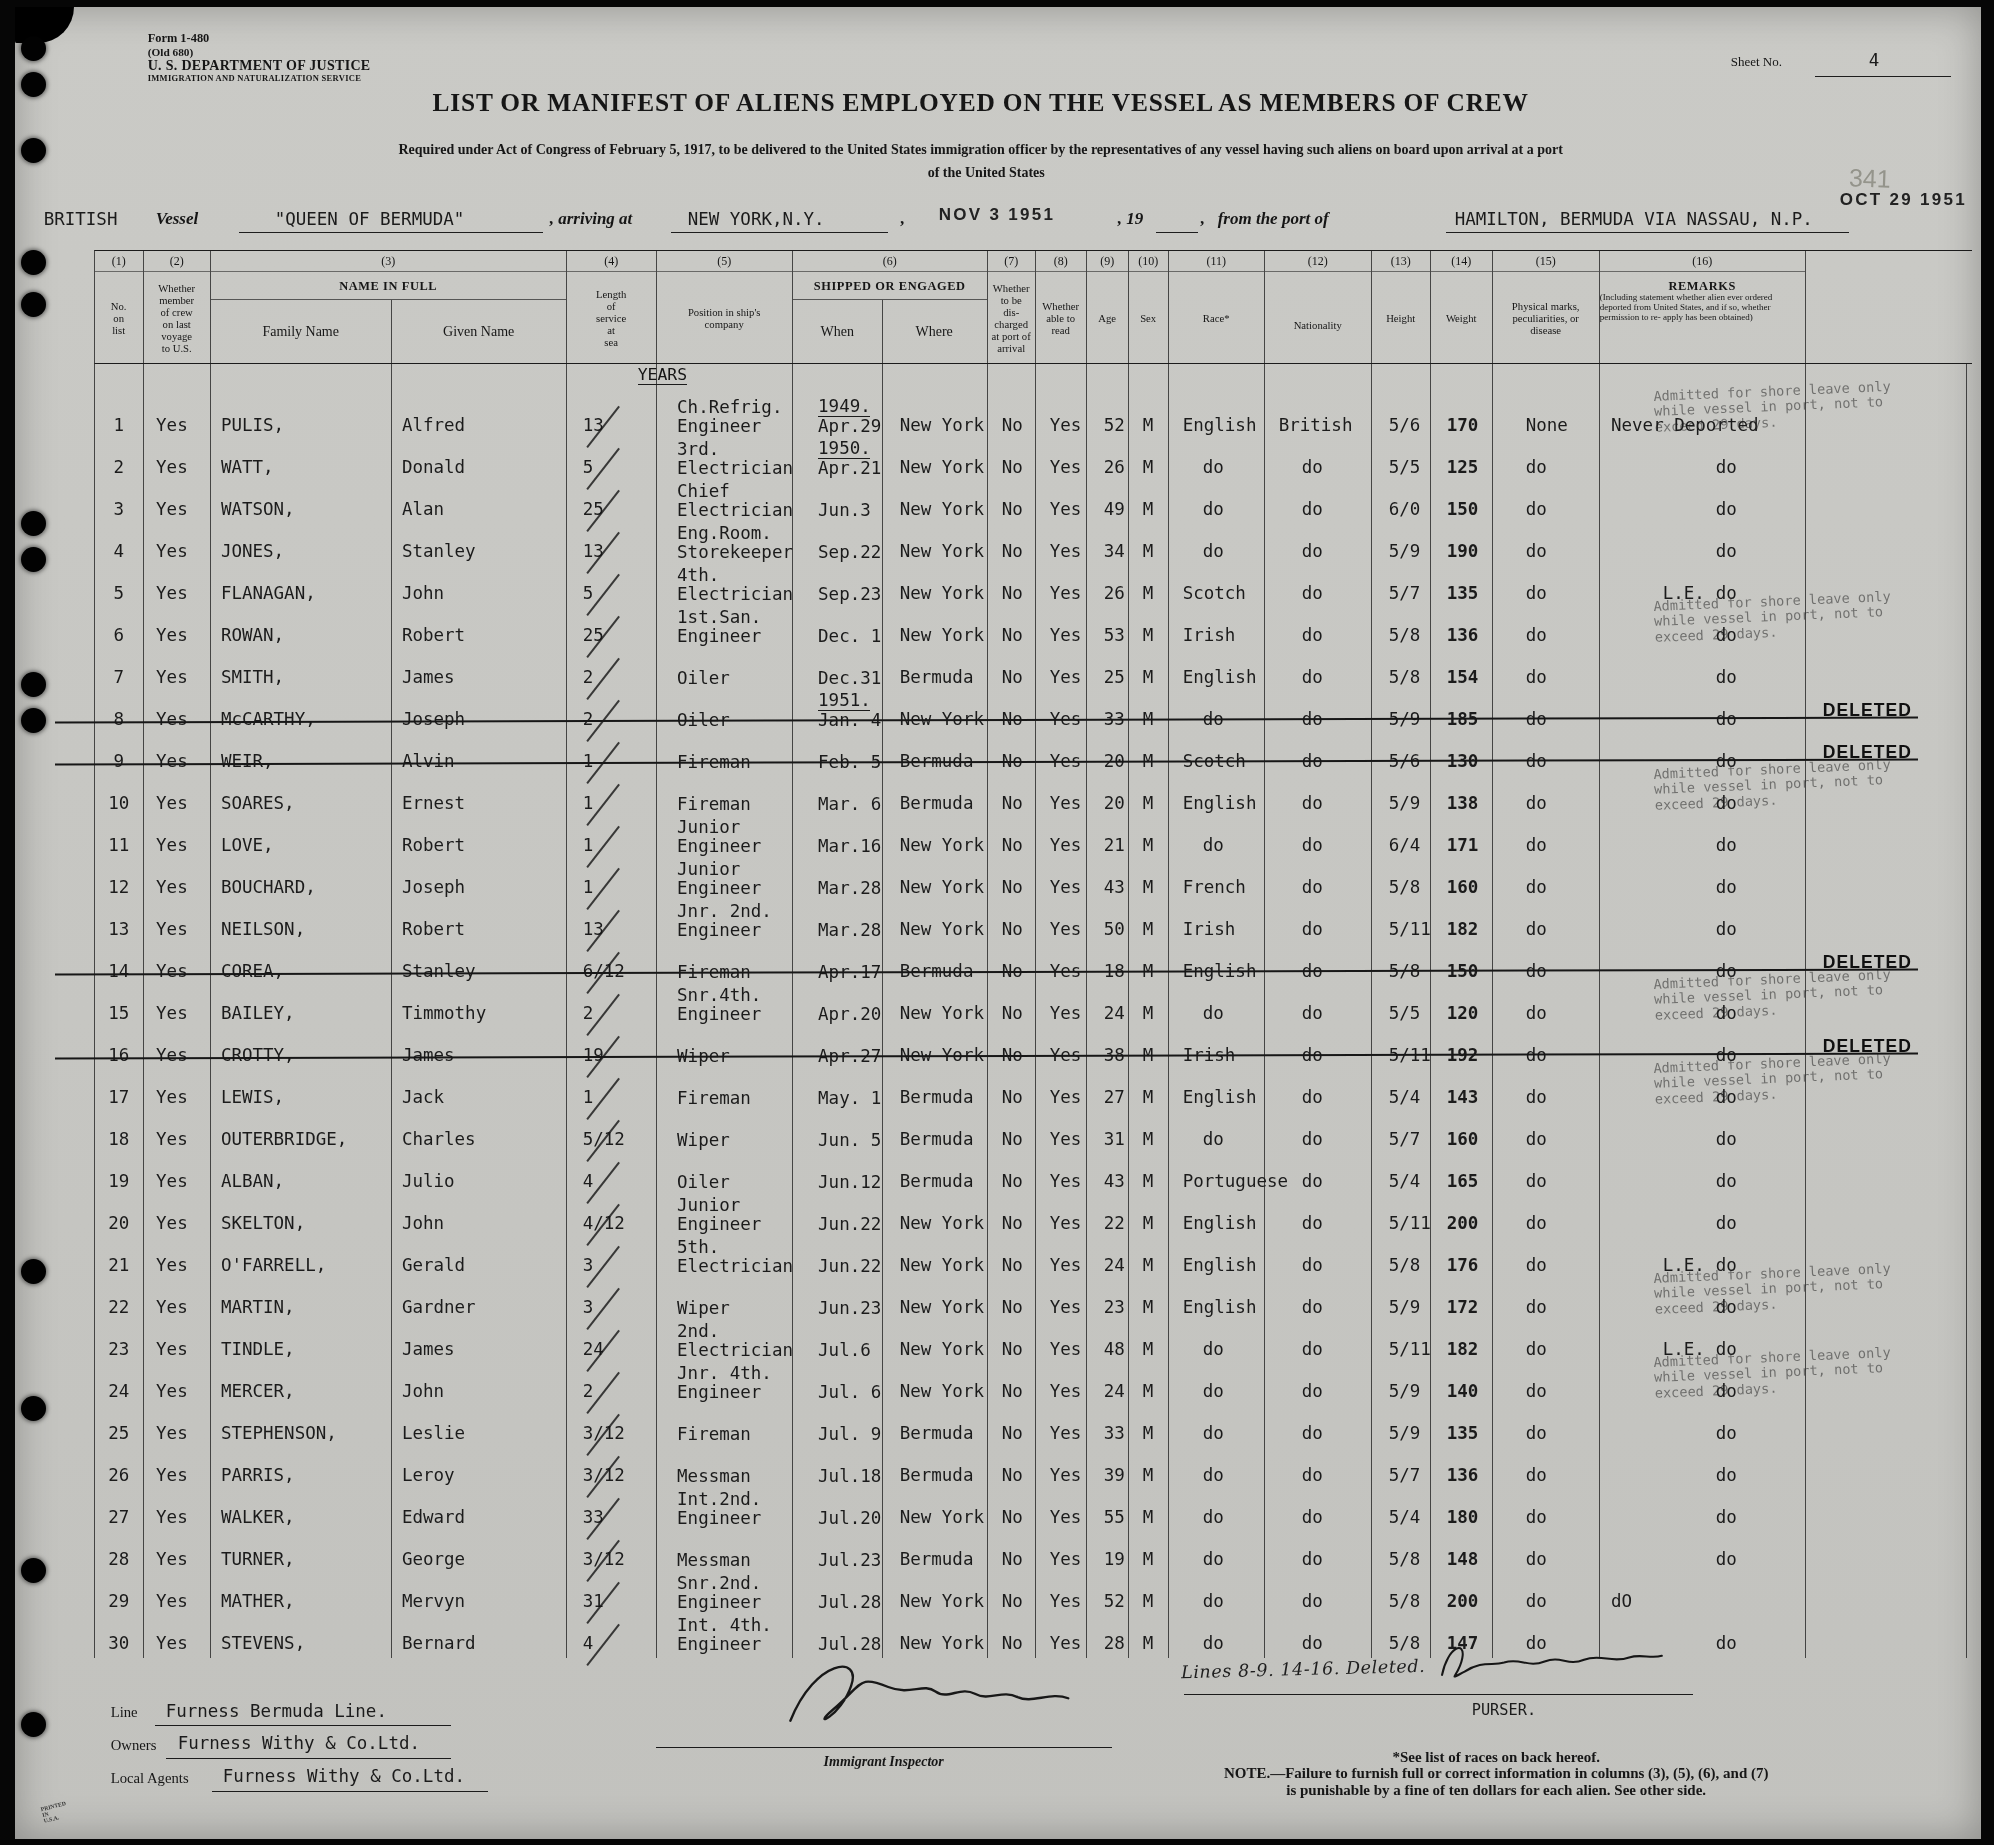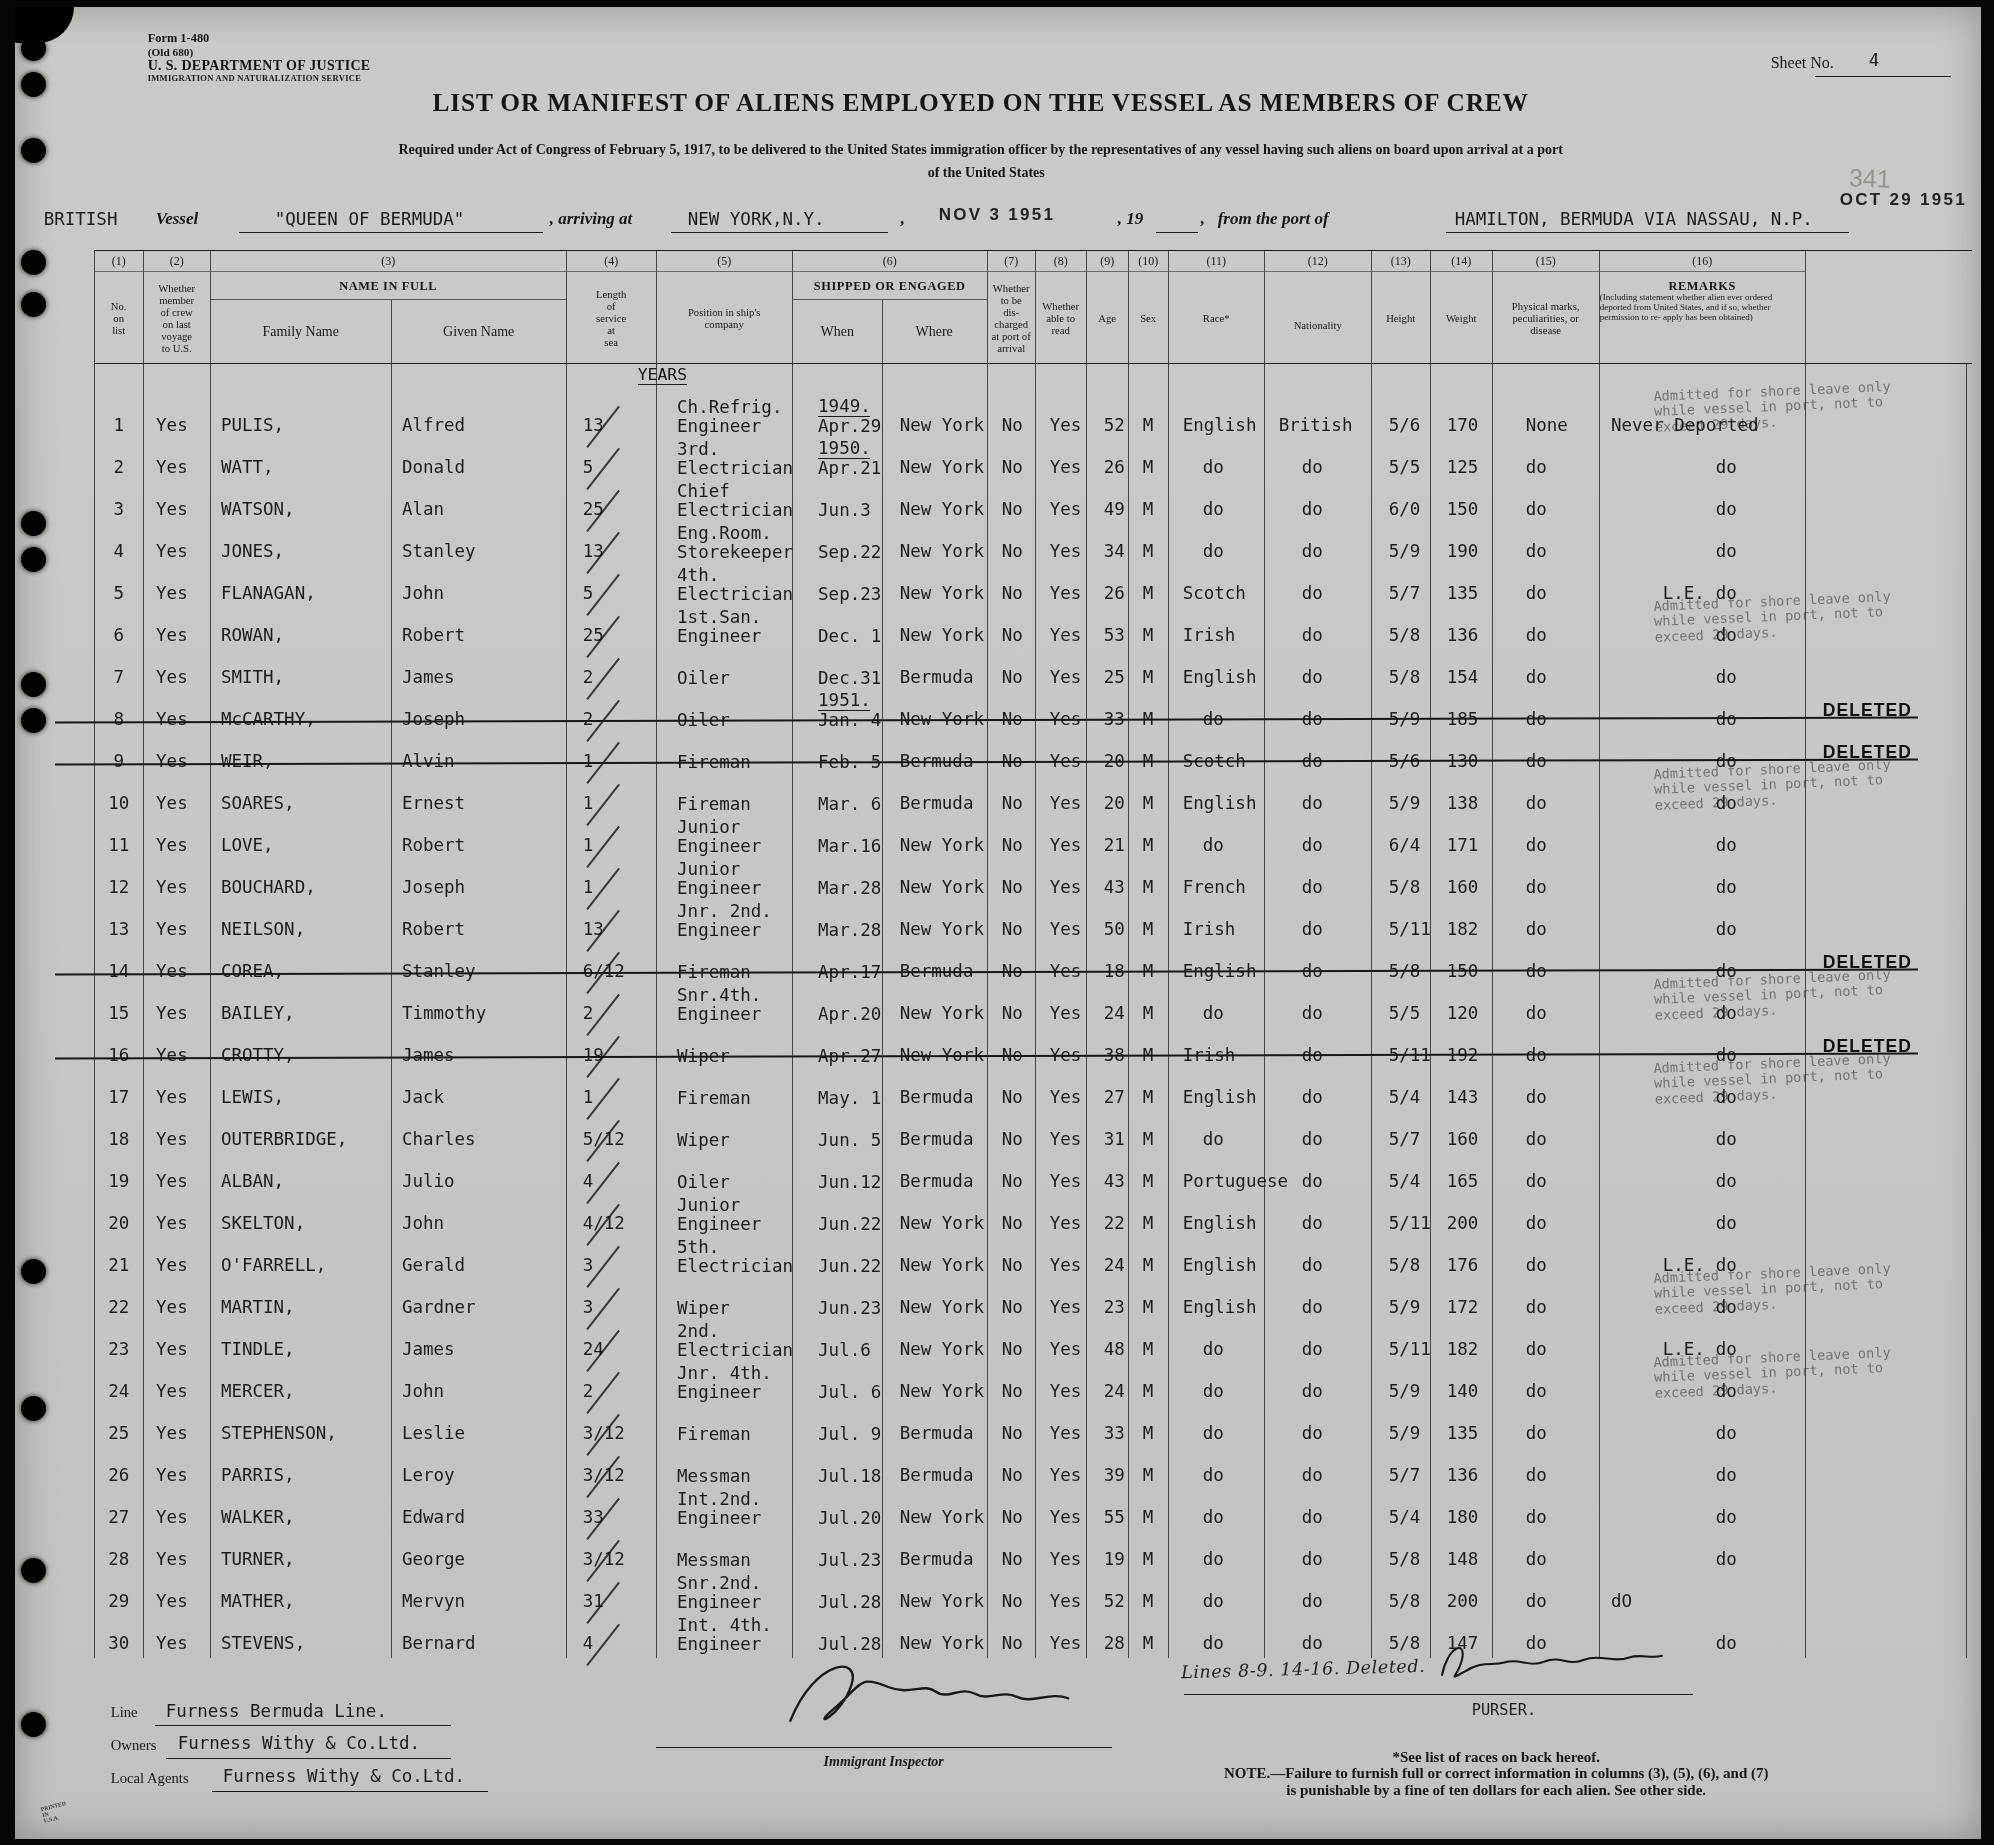--- a/index.html
+++ b/index.html
@@ -15,21 +15,21 @@
   .print{font-family:"Liberation Serif",serif;}
   .it{font-family:"Liberation Serif",serif;font-style:italic;font-weight:bold;font-size:17px;white-space:nowrap;}
   .stamp-date{font-family:"Liberation Sans",sans-serif;font-weight:bold;font-size:17px;
               letter-spacing:2.3px;color:#222;white-space:nowrap;}
   
   .form-id{position:absolute;left:133px;top:25px;line-height:1.12;}
   .form-id .f1{font-weight:bold;font-size:12.4px;}
   .form-id .f2{font-weight:bold;font-size:11.3px;}
   .form-id .f3{font-weight:bold;font-size:14px;letter-spacing:0.3px;}
   .form-id .f4{font-weight:bold;font-size:8.5px;letter-spacing:0.3px;}
-  .sheetno-label{position:absolute;left:1756px;top:47px;font-size:16px;}
+  .sheetno-label{position:absolute;left:1716px;top:47px;font-size:13px;}
   .sheetno-value{position:absolute;left:1854px;top:43px;}
   .sheetno-line{position:absolute;left:1800px;top:69px;width:136px;height:1.4px;background:#1d1d1d;}
   .title{position:absolute;left:0;right:34px;top:81px;margin:0;text-align:center;
          font-weight:bold;font-size:25.4px;letter-spacing:0.8px;}
   .subtitle{position:absolute;left:68px;right:102px;top:135px;margin:0;text-align:center;font-weight:bold;font-size:14px;}
   .subtitle2{position:absolute;left:11px;right:34px;top:158px;margin:0;text-align:center;font-weight:bold;font-size:14px;}
   .pencil{position:absolute;left:1834px;top:157px;font-family:"Liberation Sans",sans-serif;
           font-size:25px;color:#8b8b81;transform:rotate(2deg);opacity:.85;}
   .vline{position:absolute;left:0;top:197px;height:25px;width:100%;}
   .vline > span{position:absolute;bottom:0;}
@@ -54,21 +54,21 @@
   .c16{width:206px;}.c17{width:161px;}
   .c3a{width:181px;border-right:1.1px solid rgba(25,25,25,.75);} .c3b{width:174px;}
   .c6a{width:90px;border-right:1.1px solid rgba(25,25,25,.75);} .c6b{width:103px;}
   .trow{display:flex;height:42px;position:relative;border-left:1.1px solid rgba(25,25,25,.75);}
   .trow.prestrip{height:34px;}
   .cell{box-sizing:border-box;border-right:1.1px solid rgba(25,25,25,.75);display:flex;flex-direction:column;
         justify-content:flex-end;padding:0 0 4.5px 0;position:relative;}
   .b1{width:49px;}  .b2{width:67px;} .b3a{width:181px;} .b3b{width:175px;} .b4{width:90px;}
   .b5{width:136px;} .b6a{width:90px;} .b6b{width:105px;} .b7{width:48px;} .b8{width:51px;}
   .b9{width:42px;}  .b10{width:40px;} .b11{width:96px;} .b12{width:107px;} .b13{width:59px;}
-  .b14{width:62px;}.b15{width:107px;}.b16{width:206px;} .b17{width:161px;}
+  .b14{width:62px;font-weight:bold;}.b15{width:107px;}.b16{width:206px;} .b17{width:161px;}
   .ctr{align-items:center;}
   .p18{padding-left:10.2px;}.p22{padding-left:12.4px;}.p25{padding-left:14px;}.p28{padding-left:16px;}
   .p30{padding-left:17px;}.p36{padding-left:20.4px;}.p45{padding-left:25.4px;}.p58{padding-left:33px;}
   .p60{padding-left:34px;}.p65{padding-left:37px;}
   .l1,.l2{line-height:18.7px;}
   .yr{line-height:18.7px;width:52px;border-bottom:1.7px solid #1b1b1b;}
   .slash{position:absolute;left:10.2px;bottom:12.4px;width:52px;height:1.7px;background:rgba(20,20,20,.8);
          transform:rotate(-52deg);}
   .le{position:absolute;left:63px;bottom:4.5px;}
   .rtext{display:block;margin-left:116px;}

